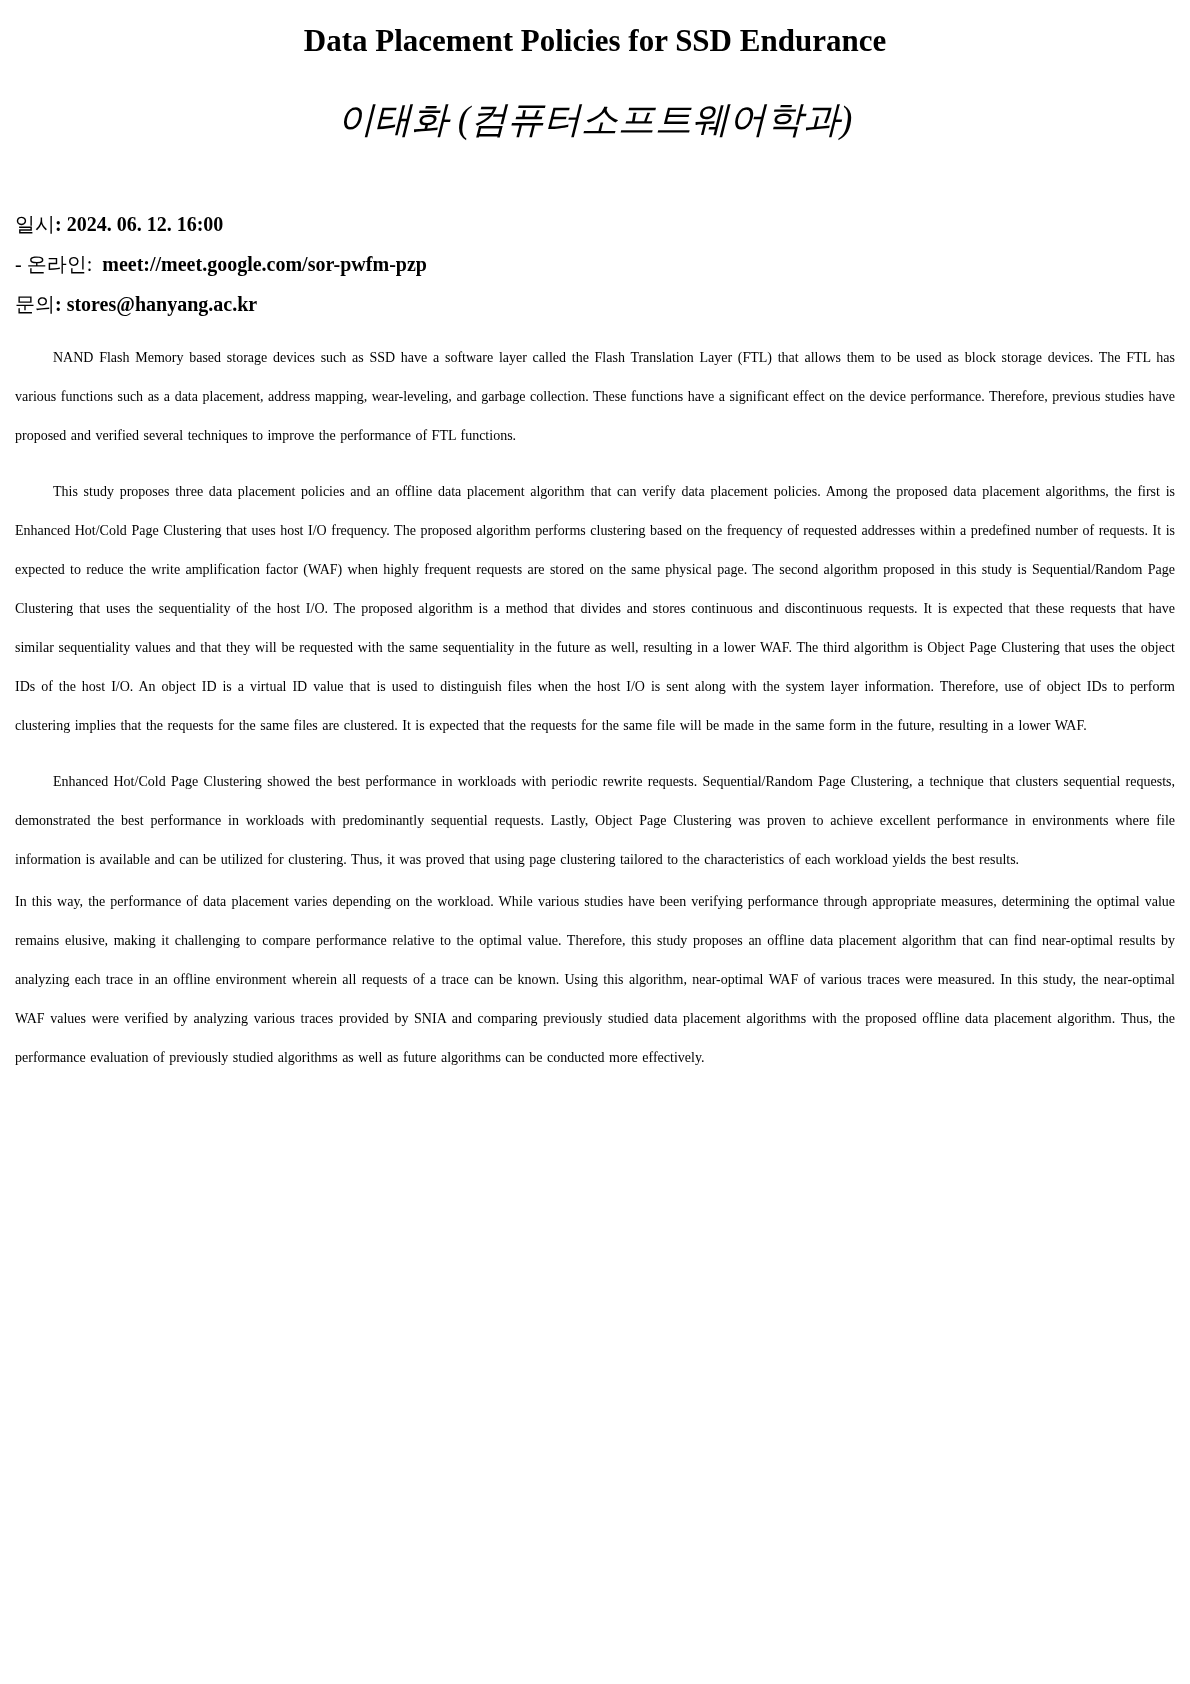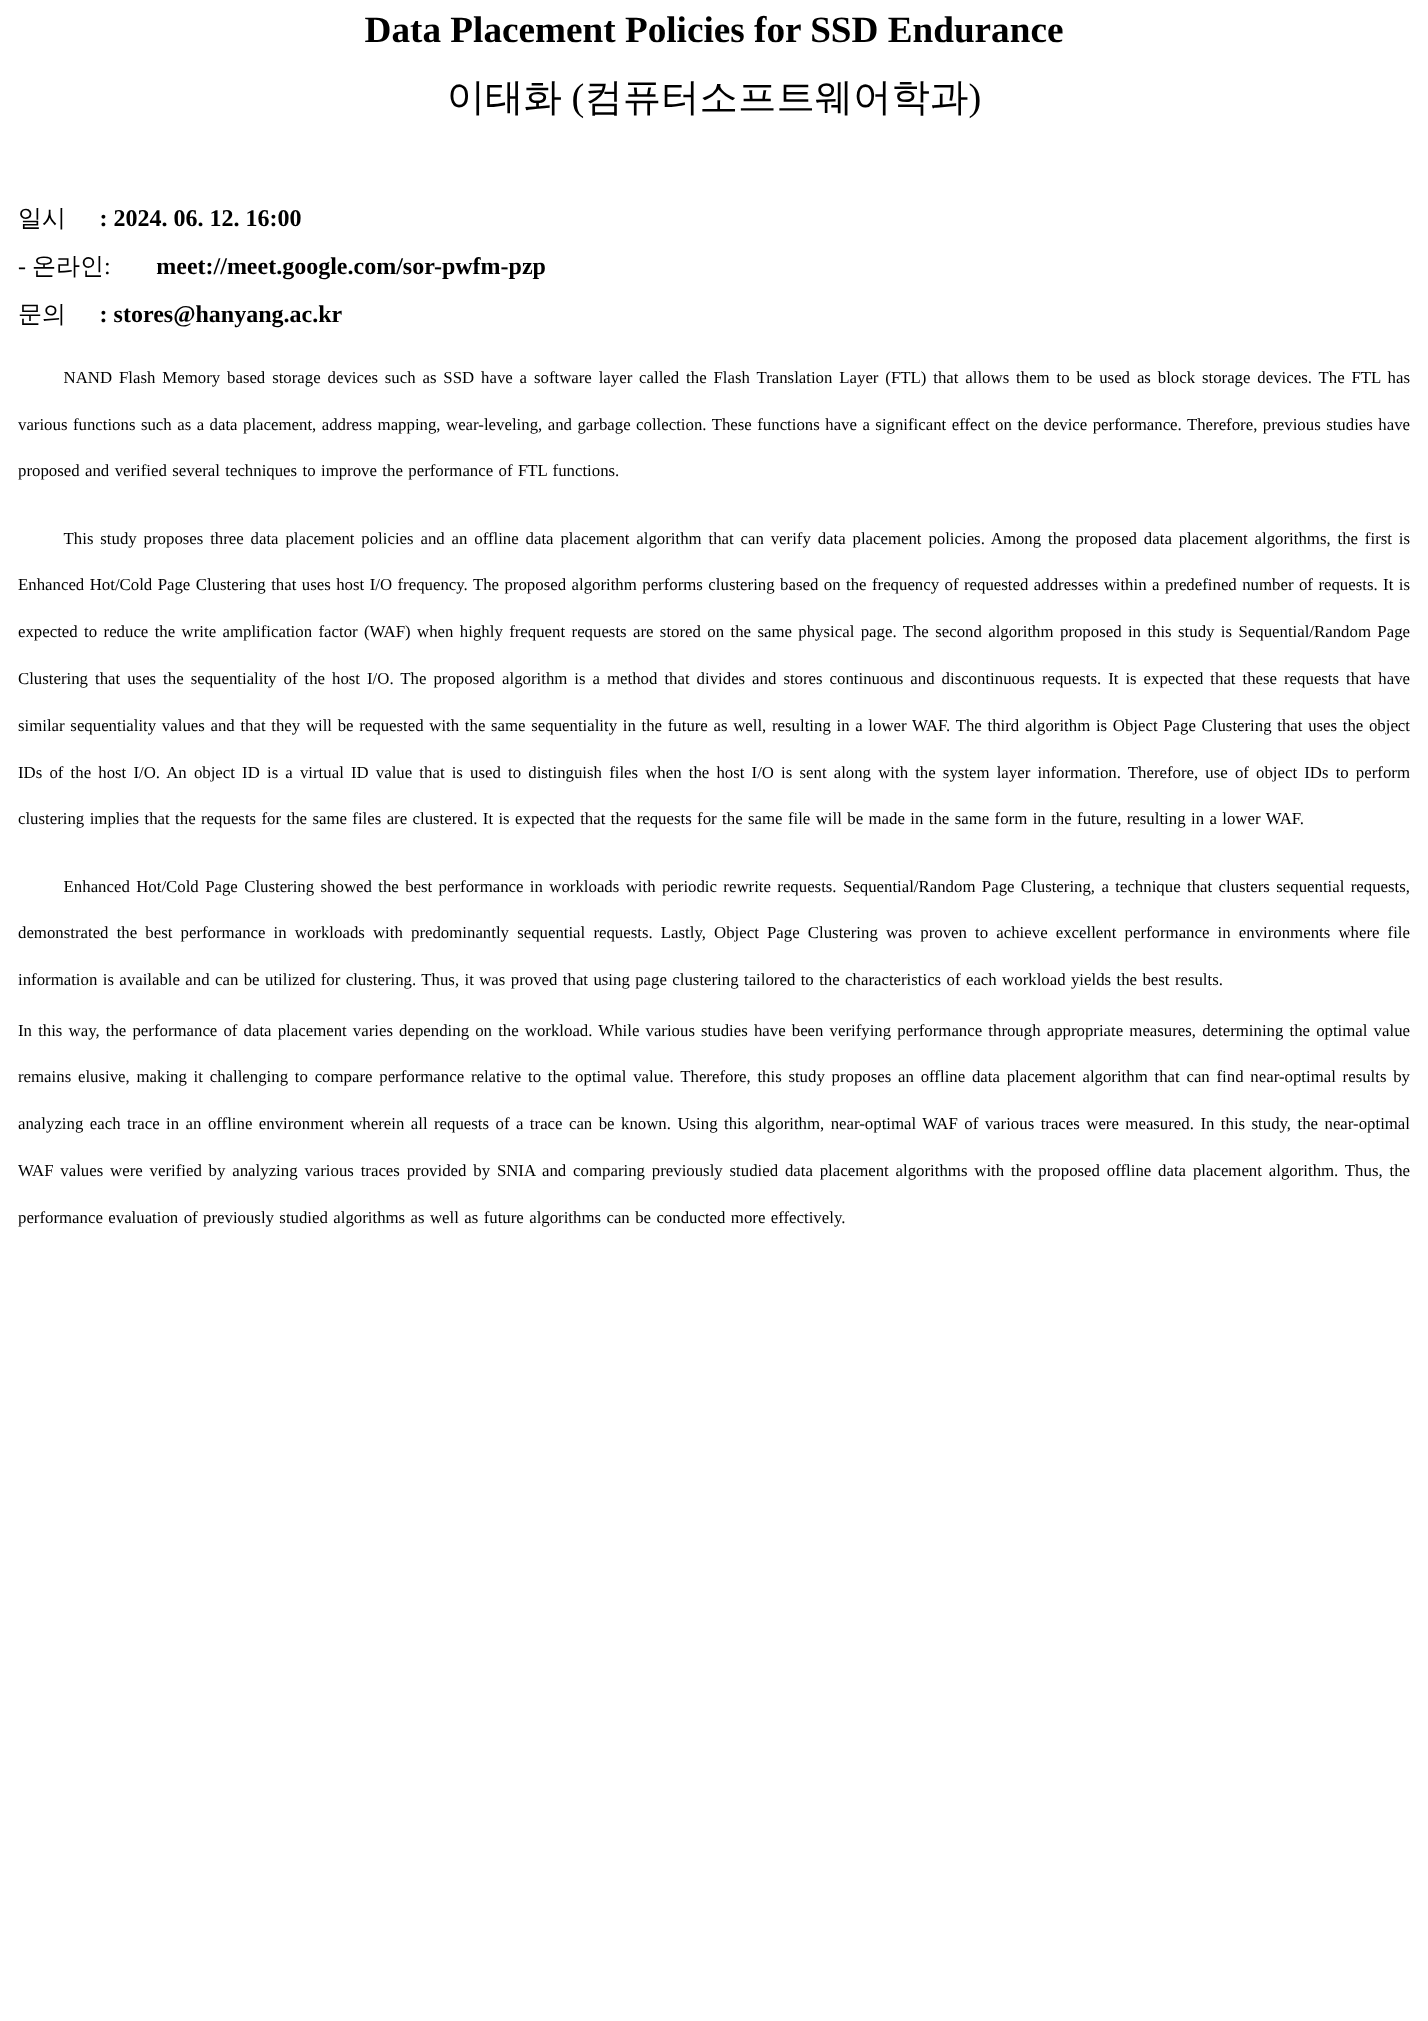--- a/index.html
+++ b/index.html
@@ -8,43 +8,44 @@
     background: #ffffff;
     color: #000000;
     font-family: "Liberation Serif", "DejaVu Serif", serif;
   }
   .page {
     width: 1190px;
     min-height: 1684px;
     margin: 0 auto;
     background: #ffffff;
     box-sizing: border-box;
-    padding: 8px 15px 40px 15px;
+    padding: 24px 15px 40px 15px;
   }
   .doc-title {
     font-size: 31px;
     font-weight: bold;
     text-align: center;
     margin: 0;
     line-height: 1.1;
   }
   .speaker {
-    font-size: 32px;
+    font-size: 37px;
     font-weight: normal;
     text-align: center;
-    margin-top: 20px;
+    margin-top: 40px;
     line-height: 1.2;
+    font-style: italic;
   }
   .info-block {
     margin-top: 62px;
     font-size: 20px;
     line-height: 40px;
   }
   .info-line { white-space: pre-wrap; }
-  .b { font-weight: bold; margin-left: 28px; }
+  .b { font-weight: bold; }
   .abstract {
     margin-top: 14px;
     font-size: 14px;
   }
   .abstract p {
     margin: 0 0 17px 0;
     line-height: 39px;
     text-align: justify;
     text-indent: 38px;
     word-spacing: 1px;

